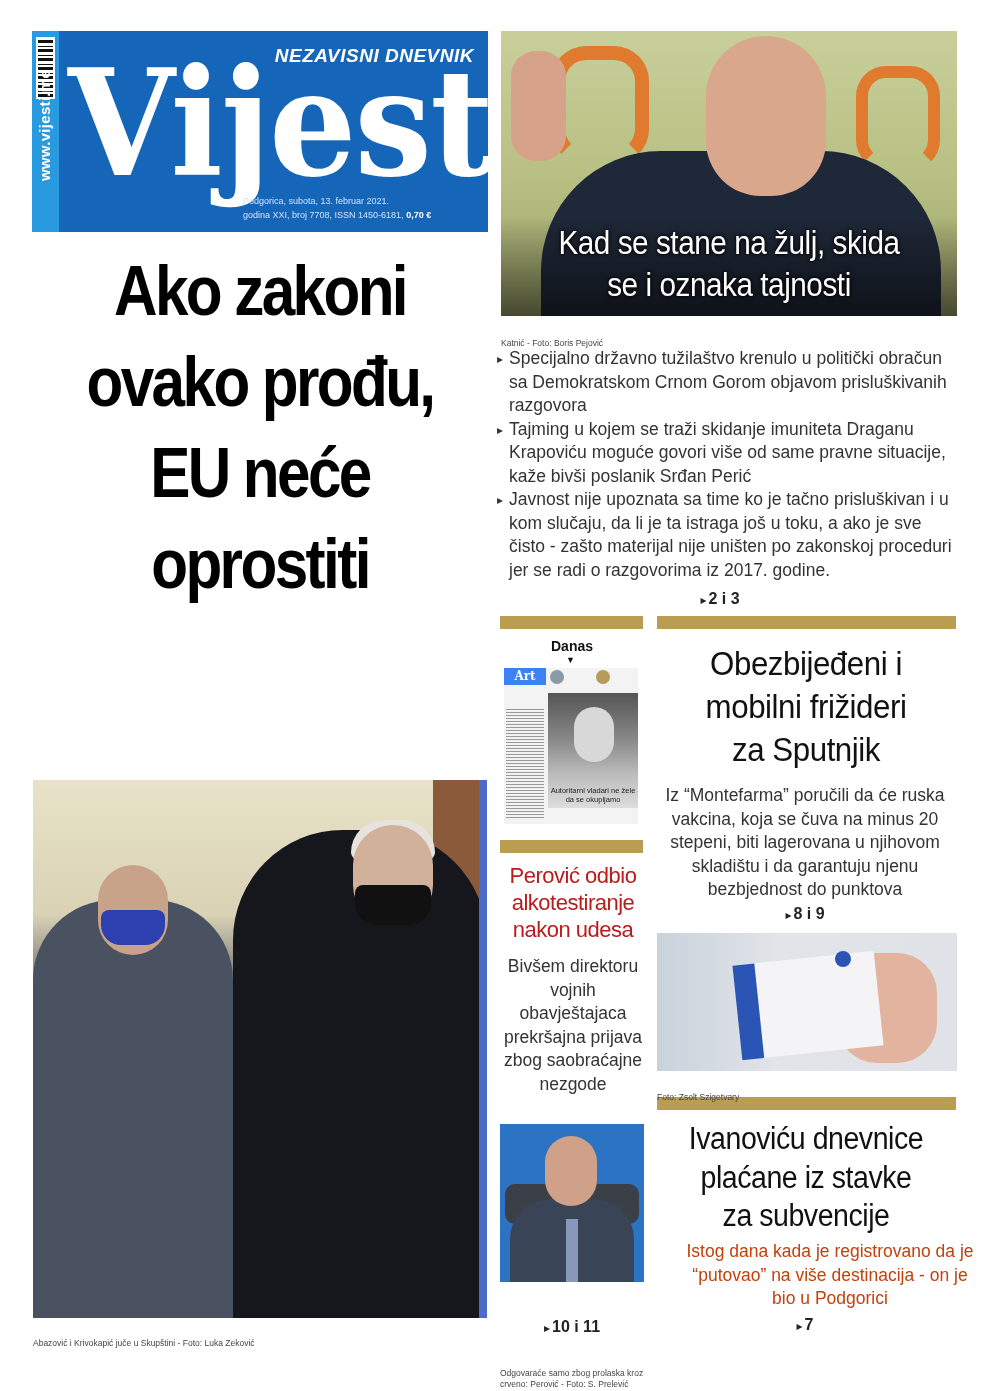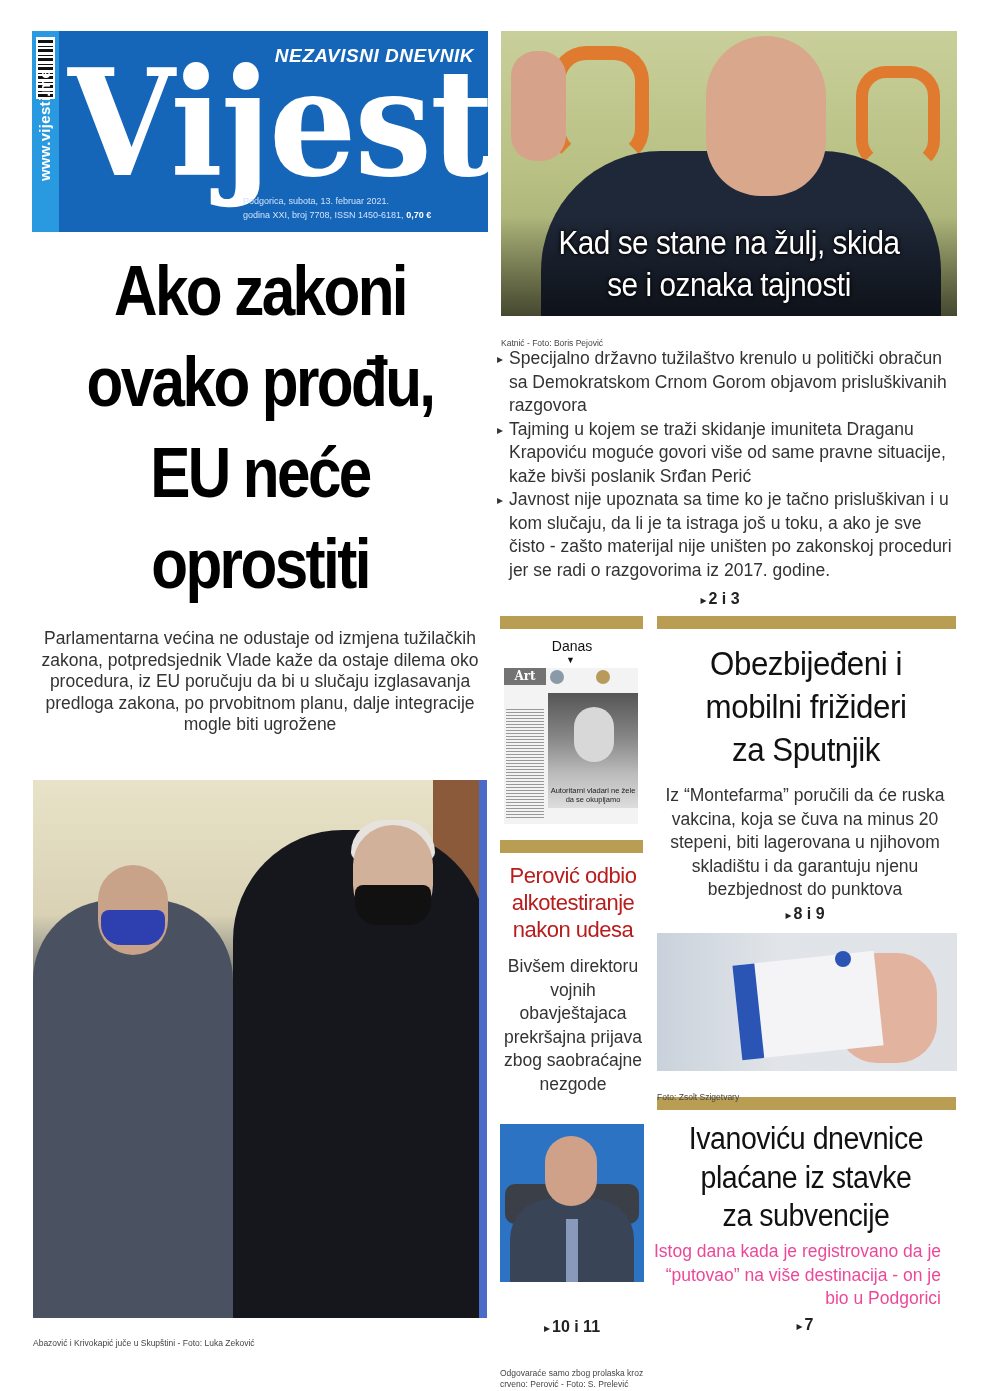--- a/index.html
+++ b/index.html
@@ -59,24 +59,24 @@
 
   .bullets { left: 497px; top: 347px; width: 460px; font-size: 17.5px; line-height: 23.5px; color: #333; }
   .bullet { padding-left: 12px; position: relative; }
   .bullet .tri { position: absolute; left: 0; top: 1px; font-size: 12px; color: #333; }
   .ref-23 { left: 660px; top: 590px; width: 120px; }
 
   
   .gold { background: #b99d52; height: 13px; }
 
   
-  .danas-title { left: 500px; top: 638px; width: 144px; text-align: center; font-weight: normal; font-size: 14px; color: #111; }
+  .danas-title { left: 500px; top: 638px; width: 144px; text-align: center; font-weight: bold; font-size: 14px; color: #111; }
   .danas-arrow { left: 566px; top: 655px; font-size: 9px; color: #111; }
   .danas-thumb { left: 504px; top: 668px; width: 134px; height: 156px; background: #f3f3f3; overflow: hidden; }
-  .danas-art { left: 0; top: 0; width: 42px; height: 17px; background: #737373; color: #fff; font-family: "DejaVu Serif", serif; font-weight: bold;
+  .danas-art { left: 0; top: 0; width: 42px; height: 17px; background: #3b82f6; color: #fff; font-family: "DejaVu Serif", serif; font-weight: bold;
      font-size: 12px; text-align: center; line-height: 17px; }
   .danas-coin1 { left: 46px; top: 2px; width: 14px; height: 14px; background: #8a9aa8; border-radius: 7px; }
   .danas-coin2 { left: 92px; top: 2px; width: 14px; height: 14px; background: #b89a5a; border-radius: 7px; }
   .danas-photo { left: 44px; top: 25px; width: 90px; height: 115px; background: linear-gradient(180deg, #555 0%, #888 40%, #bbb 70%, #ddd 100%); }
   .danas-face { left: 26px; top: 14px; width: 40px; height: 55px; background: #d8d8d8; border-radius: 20px; }
   .danas-text { left: 2px; top: 40px; width: 38px; height: 110px;
      background: repeating-linear-gradient(0deg, #999 0 1px, #f3f3f3 1px 3px); }
   .danas-photo-title { left: 46px; top: 118px; width: 86px; font-size: 7.5px; line-height: 9px; color: #222; text-align: center; }
 
   
@@ -98,21 +98,21 @@
   .pp-chair { left: 5px; top: 60px; width: 134px; height: 40px; background: #3a3f48; border-radius: 10px; }
   .pp-suit { left: 10px; top: 75px; width: 124px; height: 90px; background: #394556; border-radius: 40px 40px 0 0; }
   .pp-head { left: 45px; top: 12px; width: 52px; height: 70px; background: #cfa189; border-radius: 26px; }
   .pp-tie { left: 66px; top: 95px; width: 12px; height: 65px; background: #8899bb; }
   .perovic-caption { left: 500px; top: 1352px; width: 144px; line-height: 11px; }
   .ref-1011 { left: 500px; top: 1318px; width: 144px; }
 
   
   .ivan-head { left: 657px; top: 1120px; width: 298px; text-align: center; font-size: 31px; line-height: 38.5px; color: #111;
      letter-spacing: -0.5px; transform: scaleX(0.92); transform-origin: center top; }
-  .ivan-lead { left: 641px; top: 1240px; width: 300px; text-align: right; font-size: 17.5px; line-height: 23.5px; color: #ec4899; }
+  .ivan-lead { left: 680px; top: 1240px; width: 300px; text-align: center; font-size: 17.5px; line-height: 23.5px; color: #c2410c; }
   .ref-7 { left: 745px; top: 1316px; width: 120px; }
 
   .main-caption { left: 33px; top: 1322px; }
 </style>
 </head>
 <body>
 
 <div class="abs masthead">
   <div class="abs mh-side">
     <div class="abs mh-barcode"></div>
@@ -127,21 +127,20 @@
   </div>
 </div>
 
 <div class="abs main-headline">
   <div>Ako zakoni</div>
   <div>ovako prođu,</div>
   <div>EU neće</div>
   <div>oprostiti</div>
 </div>
 <div class="abs main-lead">
-  <div>Parlamentarna većina ne odustaje od izmjena tužilačkih zakona, potpredsjednik Vlade kaže da ostaje dilema oko procedura, iz EU poručuju da bi u slučaju izglasavanja predloga zakona, po prvobitnom planu, dalje integracije mogle biti ugrožene</div>
 </div>
 
 <div class="abs photo-main">
   <div class="abs door"></div>
   <div class="abs face3"></div>
   <div class="abs mask3"></div>
   <div class="abs person1"></div>
   <div class="abs person2"></div>
   <div class="abs face1"></div>
   <div class="abs mask1"></div>

